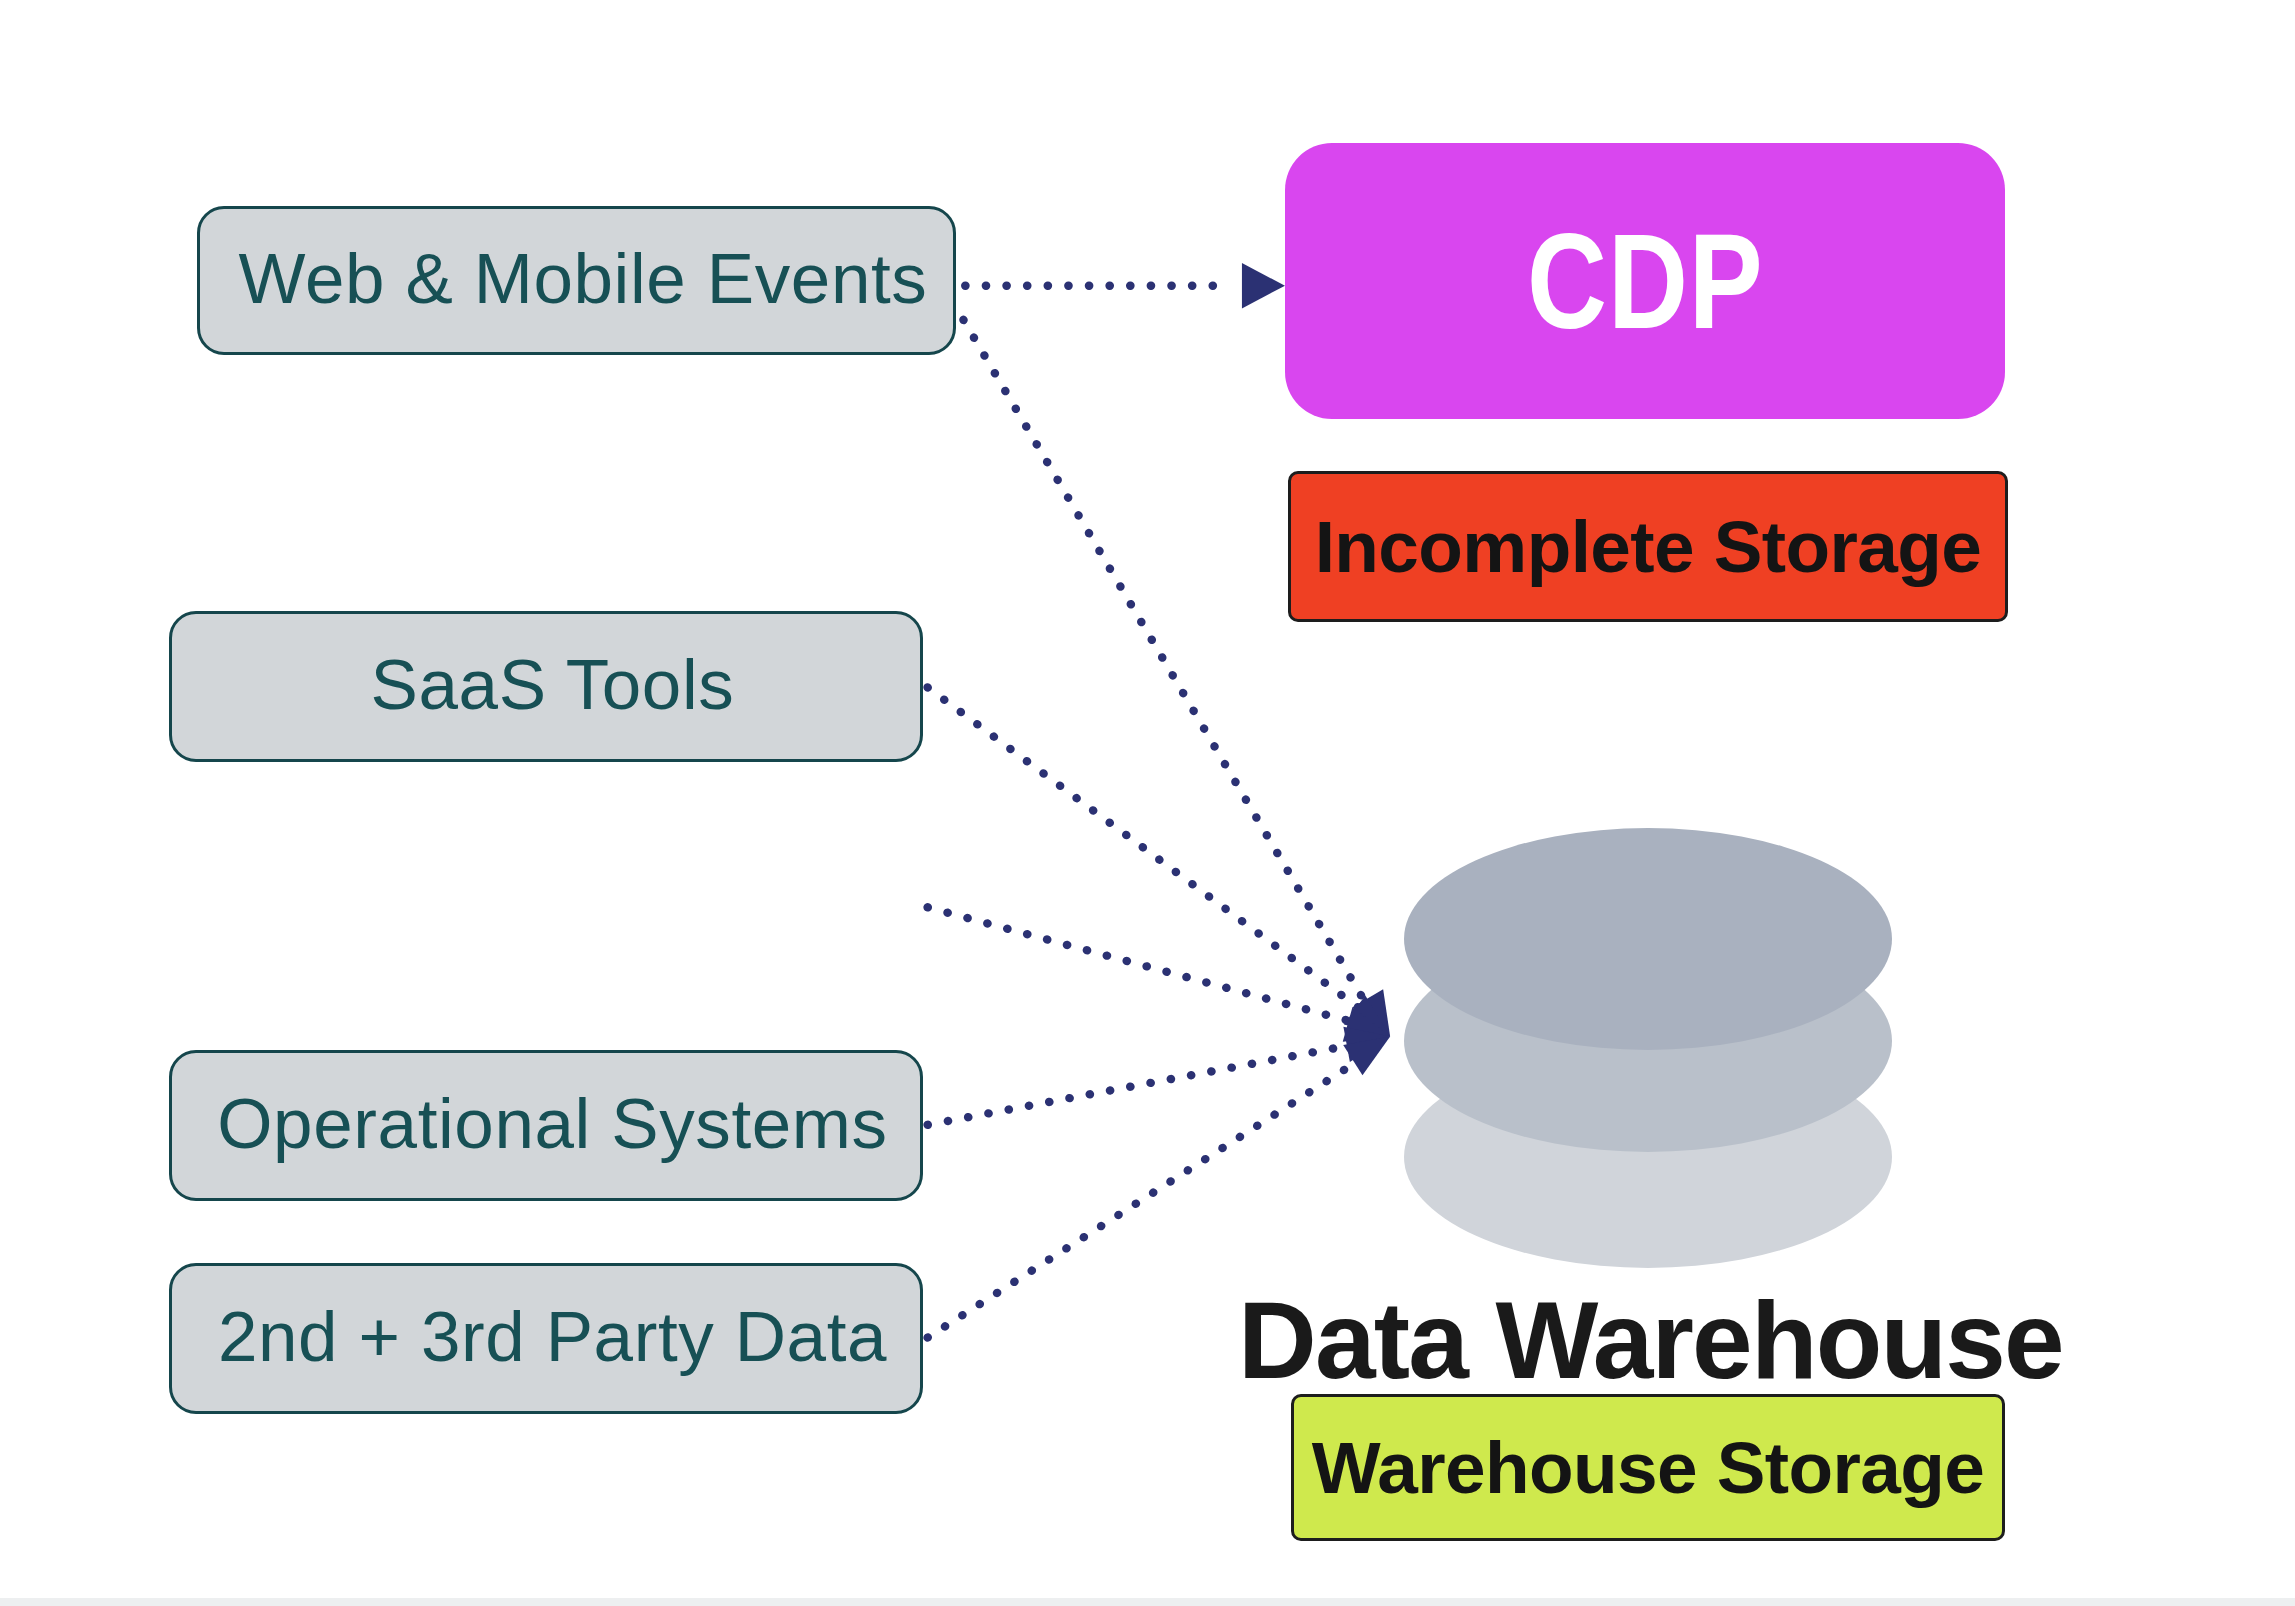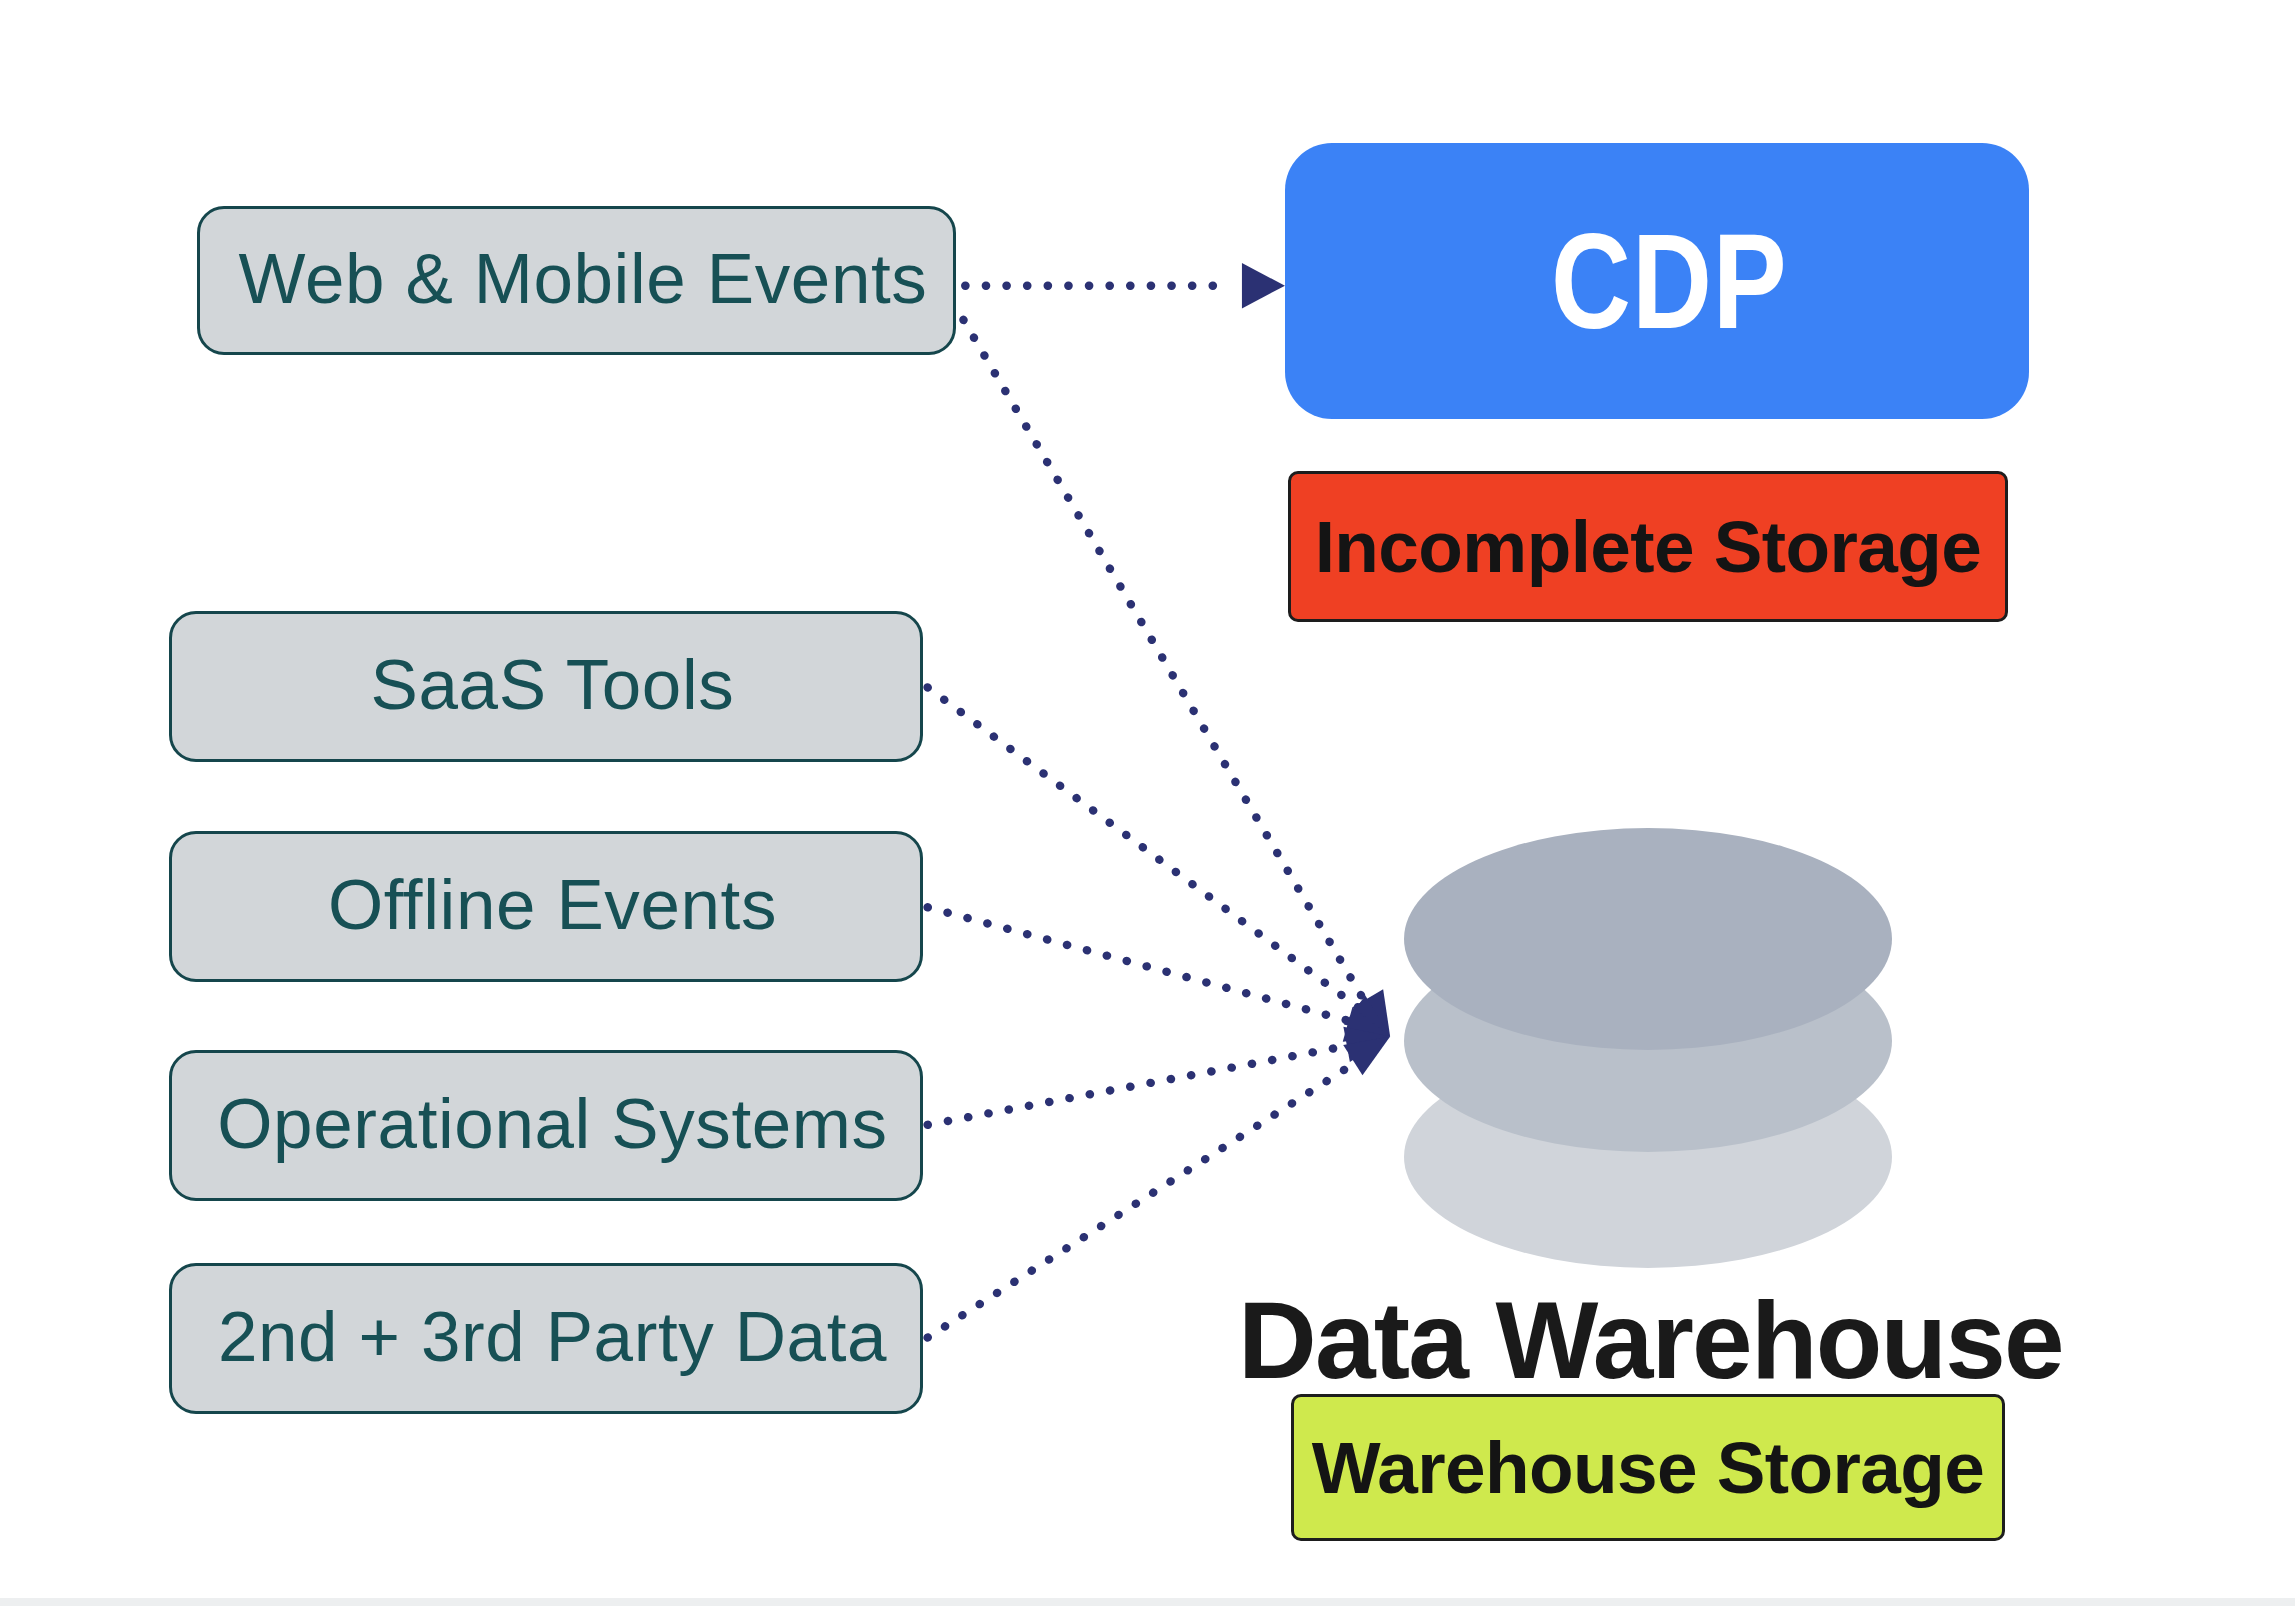--- a/index.html
+++ b/index.html
@@ -16,22 +16,22 @@
   }
   .src span{transform:translateY(-2.4px);}
   #src-web{left:197px;top:206px;width:759px;height:149px;}
   #src-saas{left:169px;top:611px;width:754px;height:151px;}
   #src-offline{left:169px;top:831px;width:754px;height:151px;}
   #src-ops{left:169px;top:1050px;width:754px;height:151px;}
   #src-party{left:169px;top:1263px;width:754px;height:151px;}
   
   .cdp{
     position:absolute;left:1285px;top:143px;width:720px;height:276px;
-    background:#3b82f6;border-radius:47px;
-    display:flex;align-items:center;justify-content:center;padding-left:24px;
+    background:#d946ef;border-radius:47px;
+    display:flex;align-items:center;justify-content:center;
   }
   .cdp span{
     color:#ffffff;font-size:135px;font-weight:bold;letter-spacing:1.2px;
     transform:scaleX(0.82);
   }
   
   .badge{
     position:absolute;box-sizing:border-box;
     display:flex;align-items:center;justify-content:center;
     font-weight:bold;color:#141414;font-size:73px;letter-spacing:-0.6px;
@@ -61,23 +61,20 @@
 </head>
 <body>
 
 <div class="canvas">
 
   <div class="src" id="src-web">
     <span>Web &amp; Mobile Events</span>
   </div>
   <div class="src" id="src-saas">
     <span>SaaS Tools</span>
-  </div>
-  <div class="src" id="src-offline">
-    <span>Offline Events</span>
   </div>
   <div class="src" id="src-ops">
     <span>Operational Systems</span>
   </div>
   <div class="src" id="src-party">
     <span>2nd + 3rd Party Data</span>
   </div>
 
   <svg class="edges" width="2295" height="1606" viewBox="0 0 3840 2687">
     <path class="edge" d="M 1615 478 L 2062 478"></path>

